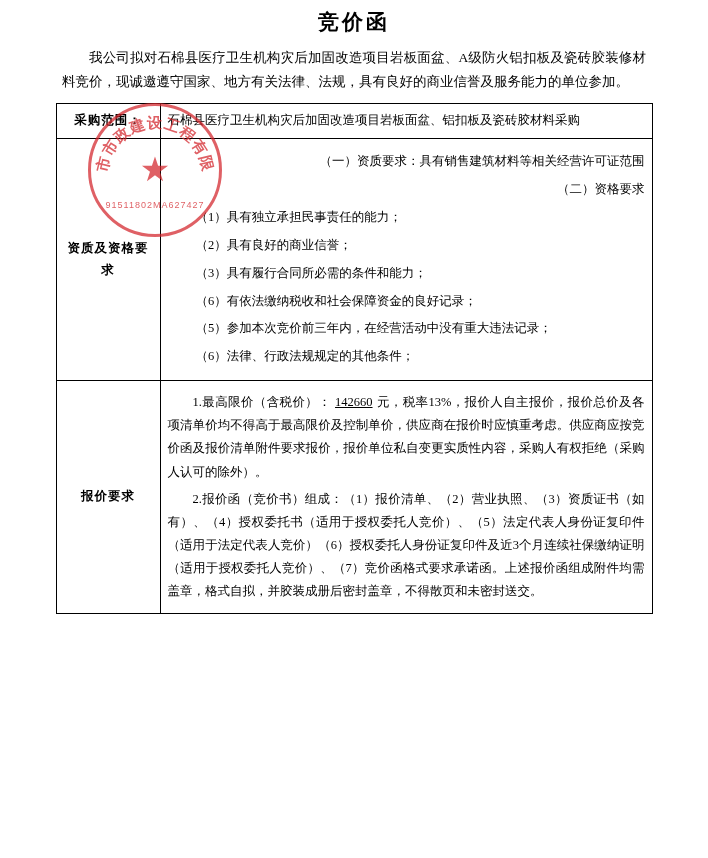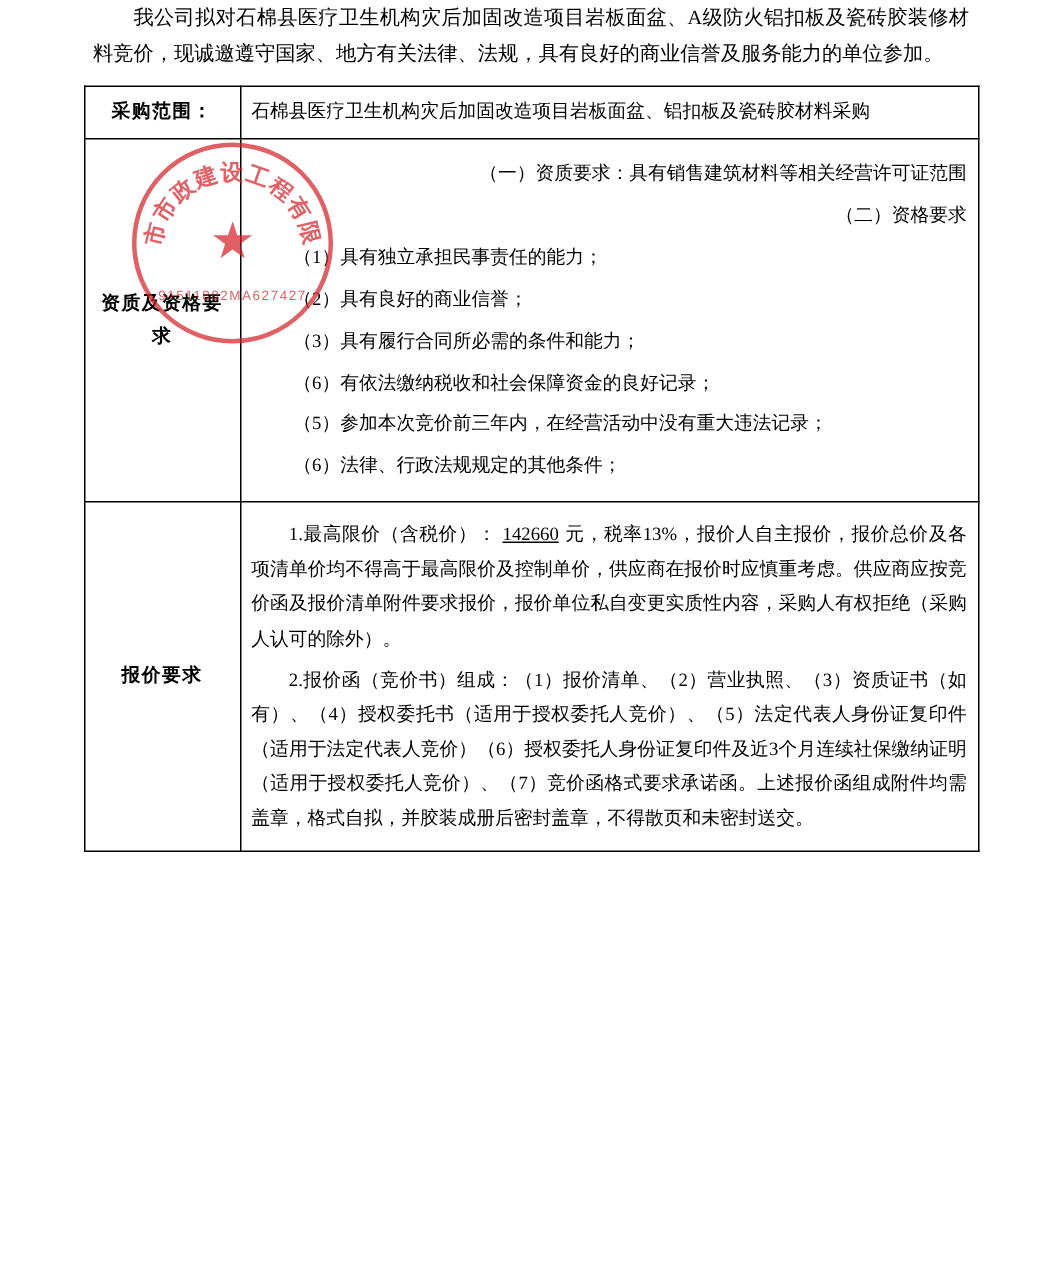--- a/index.html
+++ b/index.html
@@ -130,20 +130,21 @@
     font-size: 9px;
     letter-spacing: 1px;
     font-family: Liberation Sans, sans-serif;
   }
 </style>
 </head>
 <body>
 
 <div class="page">
 
+  <div class="doc-title">竞价函</div>
 
   <div class="intro">我公司拟对石棉县医疗卫生机构灾后加固改造项目岩板面盆、A级防火铝扣板及瓷砖胶装修材料竞价，现诚邀遵守国家、地方有关法律、法规，具有良好的商业信誉及服务能力的单位参加。</div>
 
   <div class="stamp">
     <svg class="arc-top" viewBox="0 0 128 128">
       <defs>
         <path id="arcpath" d="M 16,70 A 48,48 0 0 1 112,70"></path>
       </defs>
       <text>
         <textPath href="#arcpath" startOffset="50%" text-anchor="middle">雅安市市政建设工程有限公司</textPath>

